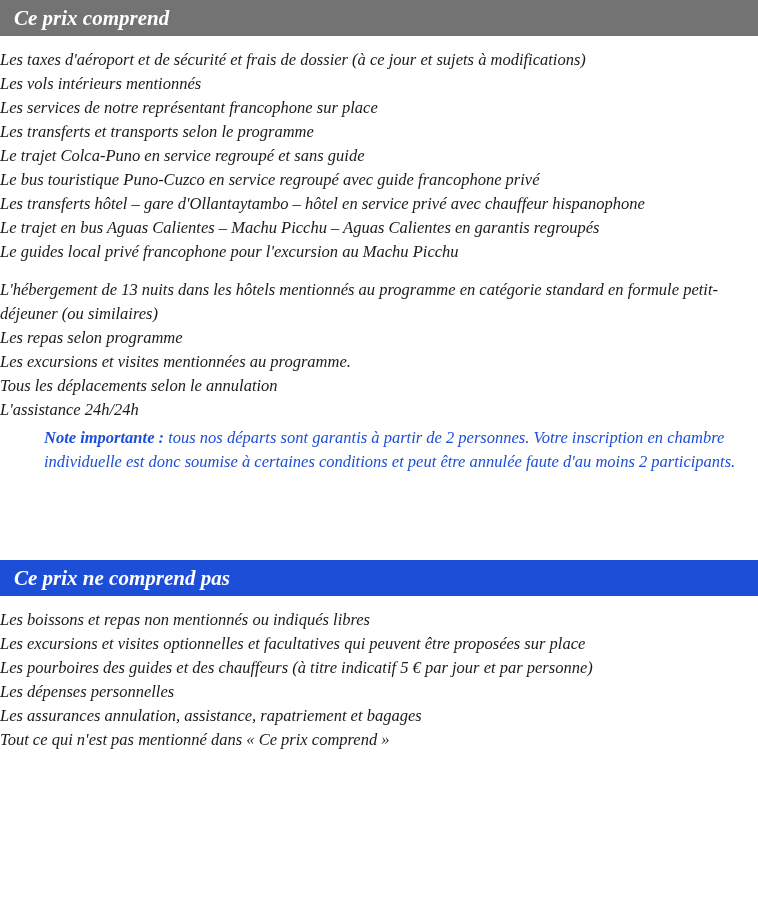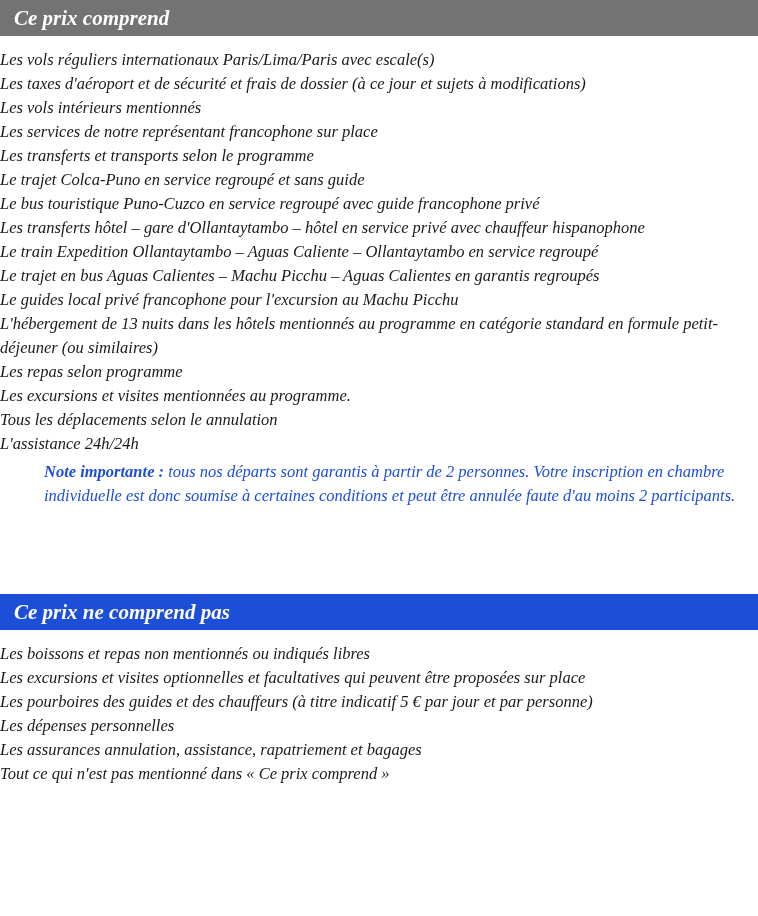--- a/index.html
+++ b/index.html
@@ -41,20 +41,21 @@
     font-style: italic;
     font-size: 16.5px;
     line-height: 24px;
     color: #1a1a1a;
     padding: 0 14px 0 0;
     margin: 0;
     white-space: normal;
   }
   .line.wrap {
     max-width: 744px;
+    margin-top: 14px;
   }
   .note {
     font-family: "Liberation Serif", serif;
     font-style: italic;
     font-size: 16.5px;
     line-height: 24px;
     color: #1d4ed8;
     max-width: 752px;
     margin: 4px;
     padding-left: 40px;
@@ -72,29 +73,27 @@
 </style>
 </head>
 <body>
 
 <div class="page">
 
   <div class="section">
     <div class="section-header" style="background: #737373;">Ce prix comprend</div>
     <div class="section-body">
       <div class="included-list">
-        <p class="line">Les vols réguliers internationaux Paris/Lima/Paris avec escale(s)</p>
         <p class="line">Les taxes d'aéroport et de sécurité et frais de dossier (à ce jour et sujets à modifications)</p>
         <p class="line">Les vols intérieurs mentionnés</p>
         <p class="line">Les services de notre représentant francophone sur place</p>
         <p class="line">Les transferts et transports selon le programme</p>
         <p class="line">Le trajet Colca-Puno en service regroupé et sans guide</p>
         <p class="line">Le bus touristique Puno-Cuzco en service regroupé avec guide francophone privé</p>
         <p class="line">Les transferts hôtel – gare d'Ollantaytambo – hôtel en service privé avec chauffeur hispanophone</p>
-        <p class="line">Le train Expedition Ollantaytambo – Aguas Caliente – Ollantaytambo en service regroupé</p>
         <p class="line">Le trajet en bus Aguas Calientes – Machu Picchu – Aguas Calientes en garantis regroupés</p>
         <p class="line">Le guides local privé francophone pour l'excursion au Machu Picchu</p>
         <p class="line wrap">L'hébergement de 13 nuits dans les hôtels mentionnés au programme en catégorie standard en formule petit-déjeuner (ou similaires)</p>
         <p class="line">Les repas selon programme</p>
         <p class="line">Les excursions et visites mentionnées au programme.</p>
         <p class="line">Tous les déplacements selon le annulation</p>
         <p class="line">L'assistance 24h/24h</p>
       </div>
       <p class="note"><b>Note importante :</b><span> tous nos départs sont garantis à partir de 2 personnes. Votre inscription en chambre individuelle est donc soumise à certaines conditions et peut être annulée faute d'au moins 2 participants.</span></p>
     </div>

